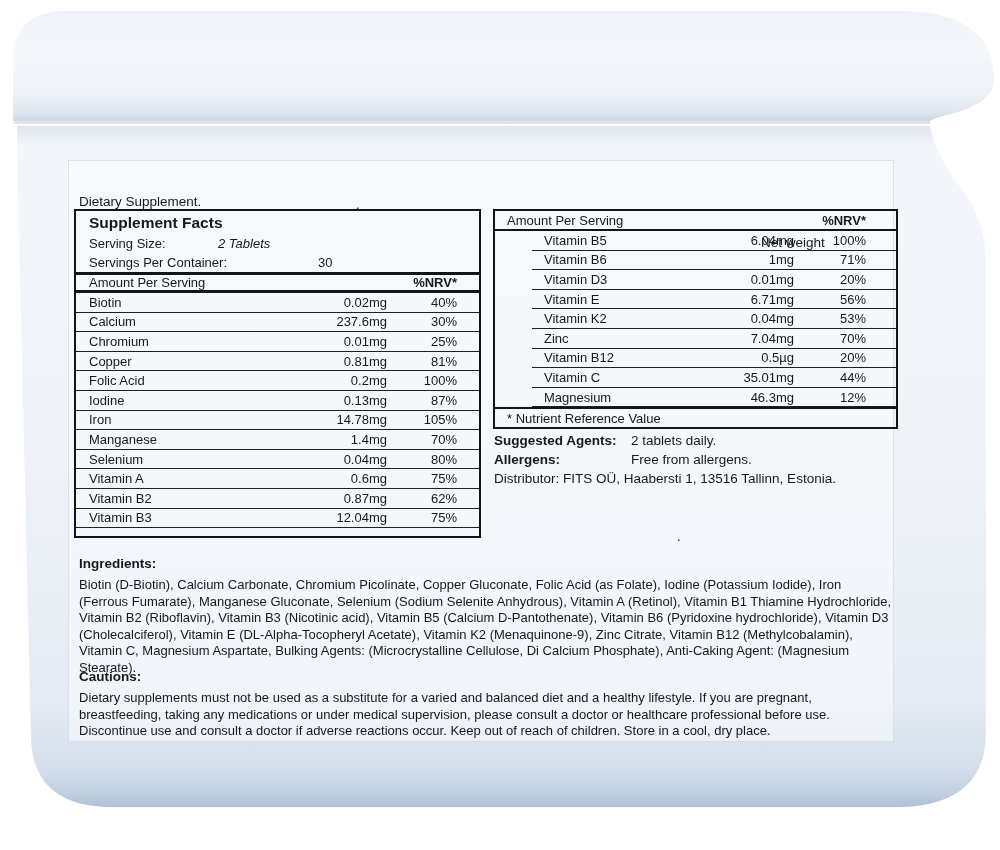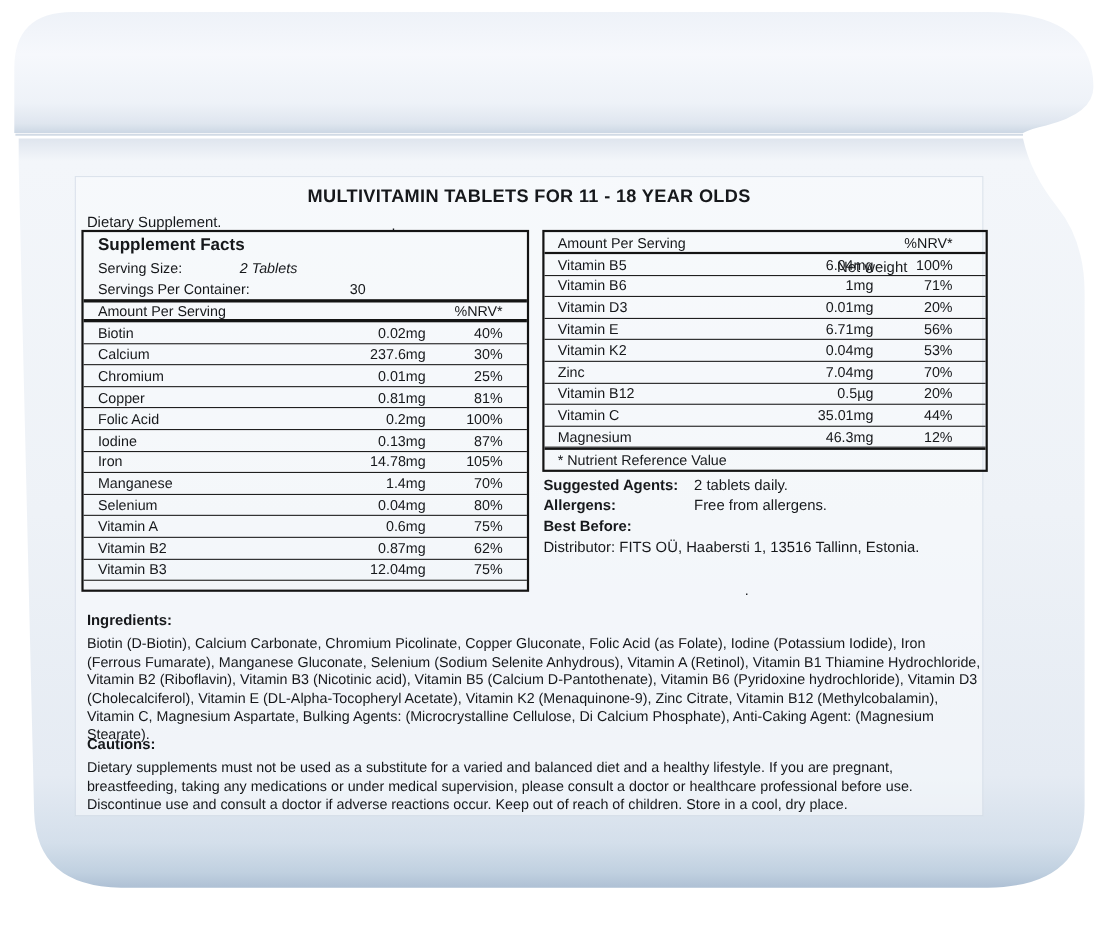--- a/index.html
+++ b/index.html
@@ -28,25 +28,25 @@
   .sf-heading { font-size:15.5px; font-weight:bold; padding:3px 0 2px 13px; height:23px; }
   .sf-line { display:block; position:relative; height:19px; font-size:13px; line-height:19px; padding-left:13px; }
   .sf-line .val { position:absolute; top:0; }
   .sf-line .val.v1 { left:142px;font-style:italic; }
   .sf-line .val.v2 { left:242px; }
 
   .hdr-row { display:grid; grid-template-columns:1fr 70px; height:21px; align-items:center;
              font-size:13px; padding:0 22px 0 13px;
              border-top:3px solid #141414; border-bottom:3px solid #141414; }
   .ftable.right .hdr-row { border-top:none; border-bottom:2.5px solid #141414; padding:0 30px 0 12px; grid-template-columns:1fr 72px; height:20px; }
-  .hdr-row .pct { text-align:right; }
+  .hdr-row .pct { text-align:right;font-weight:bold; }
 
   .row { display:grid; grid-template-columns:1fr 110px 70px; height:19.6px; align-items:center;
          font-size:13px; padding:0 22px 0 13px; border-bottom:1.5px solid #1f1f1f; }
-  .ftable.right .row { grid-template-columns:1fr 105px 72px; padding:0 30px 0 12px; }
+  .ftable.right .row { grid-template-columns:1fr 105px 72px; padding:0 30px 0 12px;margin-left:37px; }
   .row .amt, .row .pct { text-align:right; }
   .spacer { height:8px; }
 
   .footnote { height:20px; font-size:13px; font-weight:normal; line-height:20px; padding-left:12px;
               border-top:2.5px solid #141414; }
 
   
   .info { position:absolute; left:425px; top:272px; width:402px; font-size:13.5px; }
   .info-row { display:grid; grid-template-columns:137px 1fr; height:19px; line-height:15px; }
   .info-row .lbl { font-weight:bold; }
@@ -83,21 +83,20 @@
         <stop offset="1" stop-color="#aec0d4"></stop>
       </linearGradient>
     </defs>
     <path d="M 13 121 L 13 62 Q 13 11 66 11 L 898 11 Q 993 11 994 78 Q 995 103 951 114 Q 937 117 930 121 Z" fill="url(#lidGrad)"></path>
     <path d="M 17 126 L 930 126 Q 937 158 961 188 Q 986 219 986 266 L 986 732 Q 986 806 898 807 L 110 807 Q 33 806 31 738 L 17 150 Z" fill="url(#bodyGrad)"></path>
     <path d="M 14 122.5 L 930 122.5" stroke="#c9d3e0" stroke-width="2" fill="none" opacity="0.85"></path>
   </svg>
 
   <div class="label">
 
-    <div class="title">MULTIVITAMIN TABLETS FOR 11 - 18 YEAR OLDS</div>
     <div class="dietary">Dietary Supplement.</div>
     <div class="dot1">.</div>
     <div class="netweight">Net weight</div>
     <div class="dot2">.</div>
 
     <div class="ftable left">
       <div class="sf-heading">Supplement Facts</div>
       <div class="sf-line">
         <span>Serving Size:</span>
         <span class="val v1">2 Tablets</span>
@@ -228,24 +227,20 @@
 
     <div class="info">
       <div class="info-row">
         <span class="lbl">Suggested Agents:</span>
         <span>2 tablets daily.</span>
       </div>
       <div class="info-row">
         <span class="lbl">Allergens:</span>
         <span>Free from allergens.</span>
       </div>
-      <div class="info-row">
-        <span class="lbl">Best Before:</span>
-        <span></span>
-      </div>
       <div class="distributor">Distributor: FITS OÜ, Haabersti 1, 13516 Tallinn, Estonia.</div>
     </div>
 
     <div class="section ingredients">
       <h3>Ingredients:</h3>
       <p>Biotin (D-Biotin), Calcium Carbonate, Chromium Picolinate, Copper Gluconate, Folic Acid (as Folate), Iodine (Potassium Iodide), Iron (Ferrous Fumarate), Manganese Gluconate, Selenium (Sodium Selenite Anhydrous), Vitamin A (Retinol), Vitamin B1 Thiamine Hydrochloride, Vitamin B2 (Riboflavin), Vitamin B3 (Nicotinic acid), Vitamin B5 (Calcium D-Pantothenate), Vitamin B6 (Pyridoxine hydrochloride), Vitamin D3 (Cholecalciferol), Vitamin E (DL-Alpha-Tocopheryl Acetate), Vitamin K2 (Menaquinone-9), Zinc Citrate, Vitamin B12 (Methylcobalamin), Vitamin C, Magnesium Aspartate, Bulking Agents: (Microcrystalline Cellulose, Di Calcium Phosphate), Anti-Caking Agent: (Magnesium Stearate).</p>
     </div>
 
     <div class="section cautions">
       <h3>Cautions:</h3>

